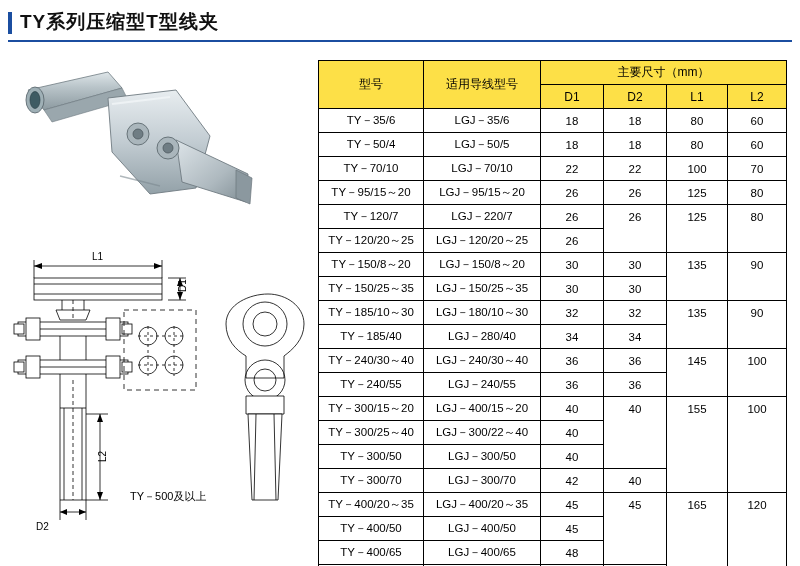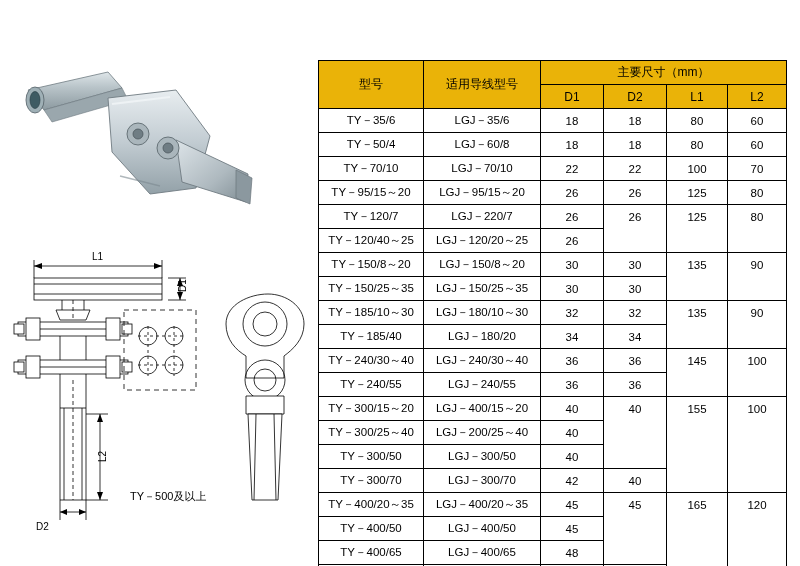--- a/index.html
+++ b/index.html
@@ -64,21 +64,21 @@
   }
   .spec-table td, .spec-table th {
     border: 1px solid #000;
     padding: 0;
     text-align: center;
     vertical-align: middle;
     font-weight: normal;
     height: 23px;
   }
   .spec-table thead td, .spec-table thead th {
-    background: #eab308;
+    background: #fde047;
     font-size: 12px;
   }
   .col-model { width: 104px; }
   .col-wire { width: 116px; }
   .col-d1 { width: 62px; }
   .col-d2 { width: 62px; }
   .col-l1 { width: 60px; }
   .col-l2 { width: 58px; }
   .cell-left {
     text-align: left;
@@ -109,20 +109,25 @@
   .cap-bottom {
     left: 130px;
     top: 441px;
   }
 </style>
 </head>
 <body>
 
 <div class="page">
 
+  <div class="title-bar">
+    <div class="title-accent"></div>
+    <div class="title-text">TY系列压缩型T型线夹</div>
+    <div class="title-rule"></div>
+  </div>
 
   <div class="drawings">
 
     <svg width="318" height="160" viewBox="0 0 318 160">
       <defs>
         <linearGradient id="gTube" x1="0" y1="0" x2="0" y2="1">
           <stop offset="0%" stop-color="#dfe6e9"></stop>
           <stop offset="40%" stop-color="#b9c4c9"></stop>
           <stop offset="100%" stop-color="#8c9aa0"></stop>
         </linearGradient>
@@ -264,21 +269,21 @@
         <tr>
           <td class="cell-left col-model">TY－35/6</td>
           <td class="cell-left col-wire">LGJ－35/6</td>
           <td class="col-d1">18</td>
           <td class="col-d2">18</td>
           <td class="col-l1">80</td>
           <td class="col-l2">60</td>
         </tr>
         <tr>
           <td class="cell-left col-model">TY－50/4</td>
-          <td class="cell-left col-wire">LGJ－60/8</td>
+          <td class="cell-left col-wire">LGJ－50/5</td>
           <td class="col-d1">18</td>
           <td class="col-d2">18</td>
           <td class="col-l1">80</td>
           <td class="col-l2">60</td>
         </tr>
         <tr>
           <td class="cell-left col-model">TY－70/10</td>
           <td class="cell-left col-wire">LGJ－70/10</td>
           <td class="col-d1">22</td>
           <td class="col-d2">22</td>
@@ -295,21 +300,21 @@
         </tr>
         <tr>
           <td class="cell-left col-model">TY－120/7</td>
           <td class="cell-left col-wire">LGJ－220/7</td>
           <td class="col-d1">26</td>
           <td class="col-d2 no-bottom">26</td>
           <td class="col-l1 no-bottom">125</td>
           <td class="col-l2 no-bottom">80</td>
         </tr>
         <tr>
-          <td class="cell-left col-model">TY－120/40～25</td>
+          <td class="cell-left col-model">TY－120/20～25</td>
           <td class="cell-left col-wire">LGJ－120/20～25</td>
           <td class="col-d1">26</td>
           <td class="col-d2 no-top"></td>
           <td class="col-l1 no-top"></td>
           <td class="col-l2 no-top"></td>
         </tr>
         <tr>
           <td class="cell-left col-model">TY－150/8～20</td>
           <td class="cell-left col-wire">LGJ－150/8～20</td>
           <td class="col-d1">30</td>
@@ -328,21 +333,21 @@
         <tr>
           <td class="cell-left col-model">TY－185/10～30</td>
           <td class="cell-left col-wire">LGJ－180/10～30</td>
           <td class="col-d1">32</td>
           <td class="col-d2">32</td>
           <td class="col-l1 no-bottom">135</td>
           <td class="col-l2 no-bottom">90</td>
         </tr>
         <tr>
           <td class="cell-left col-model">TY－185/40</td>
-          <td class="cell-left col-wire">LGJ－180/20</td>
+          <td class="cell-left col-wire">LGJ－280/40</td>
           <td class="col-d1">34</td>
           <td class="col-d2">34</td>
           <td class="col-l1 no-top"></td>
           <td class="col-l2 no-top"></td>
         </tr>
         <tr>
           <td class="cell-left col-model">TY－240/30～40</td>
           <td class="cell-left col-wire">LGJ－240/30～40</td>
           <td class="col-d1">36</td>
           <td class="col-d2">36</td>
@@ -360,21 +365,21 @@
         <tr>
           <td class="cell-left col-model">TY－300/15～20</td>
           <td class="cell-left col-wire">LGJ－400/15～20</td>
           <td class="col-d1">40</td>
           <td class="col-d2 no-bottom">40</td>
           <td class="col-l1 no-bottom">155</td>
           <td class="col-l2 no-bottom">100</td>
         </tr>
         <tr>
           <td class="cell-left col-model">TY－300/25～40</td>
-          <td class="cell-left col-wire">LGJ－200/25～40</td>
+          <td class="cell-left col-wire">LGJ－300/22～40</td>
           <td class="col-d1">40</td>
           <td class="col-d2 no-top no-bottom"></td>
           <td class="col-l1 no-top no-bottom"></td>
           <td class="col-l2 no-top no-bottom"></td>
         </tr>
         <tr>
           <td class="cell-left col-model">TY－300/50</td>
           <td class="cell-left col-wire">LGJ－300/50</td>
           <td class="col-d1">40</td>
           <td class="col-d2 no-top"></td>

